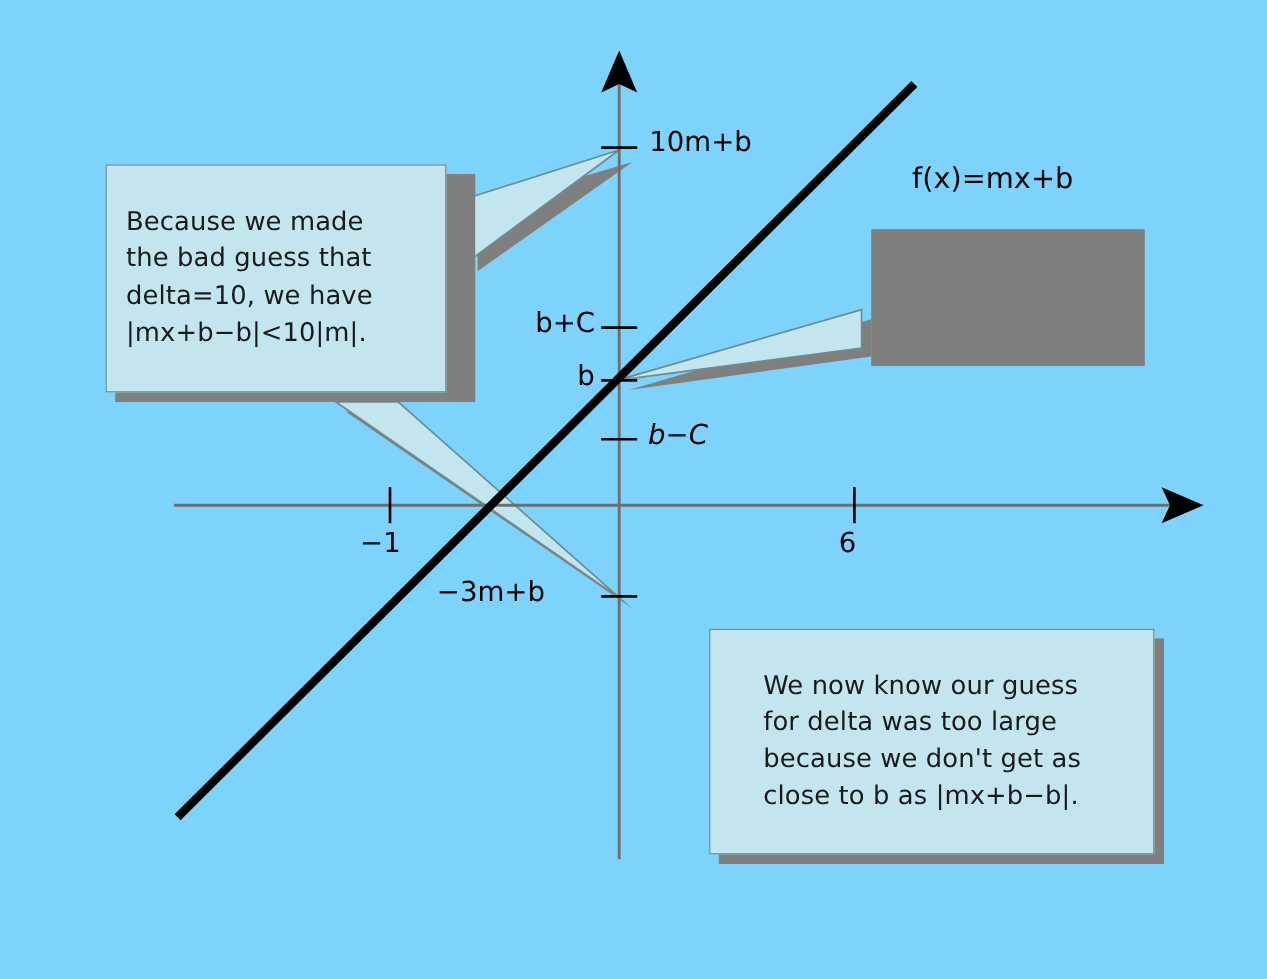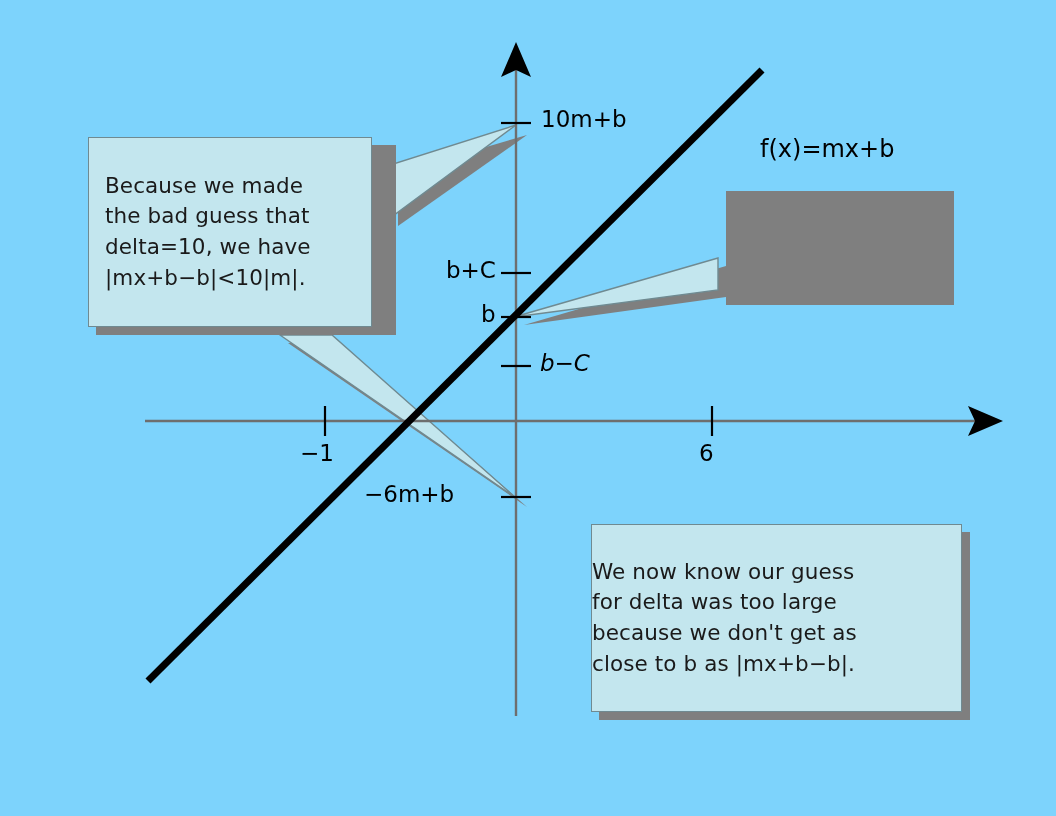--- a/index.html
+++ b/index.html
@@ -62,20 +62,21 @@
     font-size: 21.5px;
     justify-content: flex-start;
     padding-left: 37px;
   }
   #callout-right-shadow { left: 726px; top: 191px; width: 228px; height: 114px; }
 
   #callout-bottom {
     left: 591px; top: 524px; width: 371px; height: 188px;
     font-size: 21.5px;
     justify-content: flex-start;
+    padding-left: 44px;
   }
   #callout-bottom-shadow { left: 599px; top: 532px; width: 371px; height: 188px; }
 
   
   .axlabel {
     position: absolute;
     font-family: "DejaVu Sans", "Liberation Sans", sans-serif;
     font-size: 23px;
     color: #000000;
     white-space: nowrap;
@@ -123,21 +124,21 @@
   </svg>
 
   <div class="axlabel" style="left:541px; top:106px;">10m+b</div>
 
   <div class="axlabel" style="left:446px; top:257px;text-align:center;">b+C</div>
 
   <div class="axlabel" style="left:481px; top:301px;">b</div>
 
   <div class="axlabel" style="left:540px; top:350px;font-style:italic;">b−C</div>
 
-  <div class="axlabel" style="left:364px; top:481px;">−6m+b</div>
+  <div class="axlabel" style="left:364px; top:481px;">−3m+b</div>
 
   <div class="axlabel" style="left:300px; top:440px;">−1</div>
 
   <div class="axlabel" style="left:699px; top:440px;">6</div>
 
   <div class="axlabel" style="left:760px; top:107px; font-size:24px;margin-top:28px;">f(x)=mx+b</div>
 
   <div class="callout-shadow" id="callout-left-shadow"></div>
   <div class="callout" id="callout-left">
     <span class="ctext">Because we made

